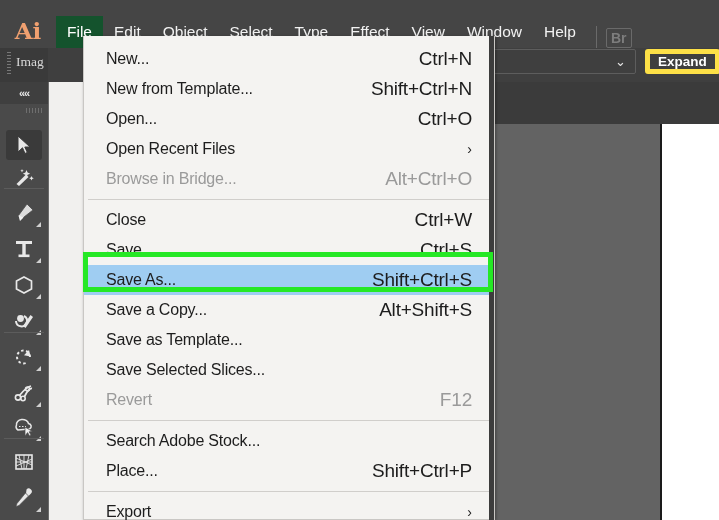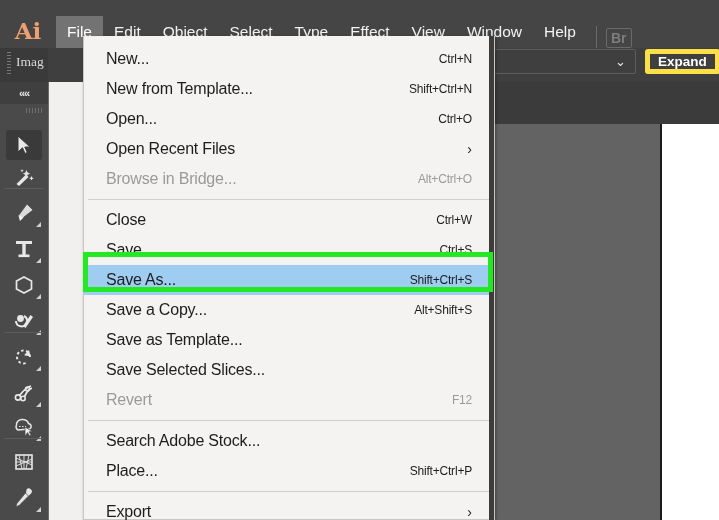--- a/index.html
+++ b/index.html
@@ -45,21 +45,21 @@
     letter-spacing: 0px;
     background: #454545;
   }
   .menu-item {
     padding: 5px 11px;
     color: #f2f2f2;
     font-size: 15.5px;
     line-height: 22px;
     white-space: nowrap;
   }
-  .menu-item.active { background: #737373; color: #ffffff; }
+  .menu-item.active { background: #14532d; color: #ffffff; }
   .menubar-sep {
     width: 1px; height: 22px; background: #6a6a6a; margin: 0 9px;
   }
   .br-badge {
     color: #7d7d7d; font-size: 14px; font-weight: bold;
     border: 1px solid #6a6a6a; border-radius: 2px;
     padding: 1px 4px;
   }
 
   
@@ -185,21 +185,21 @@
     display: flex; align-items: center;
     padding: 0 22px 0 22px;
     font-size: 16px;
     color: #1d1d1d;
     font-family: "Liberation Sans", sans-serif;
   }
   .dd-row.disabled { color: #9a9a9a; }
   .dd-row.highlight { background: #9fcdf2; }
   .dd-label { flex: 1; white-space: nowrap; letter-spacing: -0.2px; }
   .dd-accel {
-    color: #1d1d1d; font-size: 12px;
+    color: #1d1d1d; font-size: 19px;
     white-space: nowrap; letter-spacing: -0.2px;
   }
   .dd-row.disabled .dd-accel { color: #9a9a9a; }
   .dd-arrow { color: #1d1d1d; font-size: 14px; }
   .dd-sep {
     height: 1px; background: #d0cecb;
     margin: 5px 4px 5px 4px;
   }
   
   .green-box {

